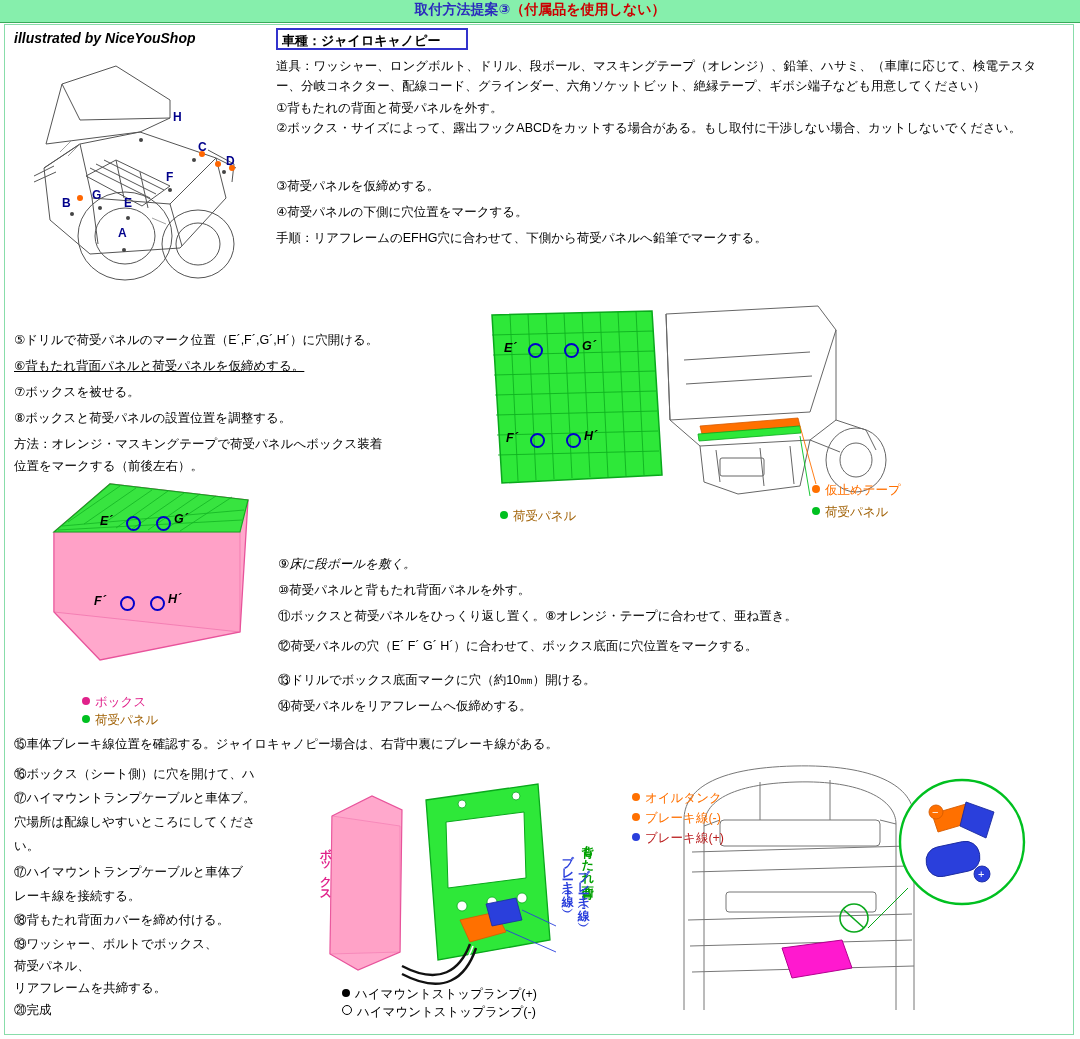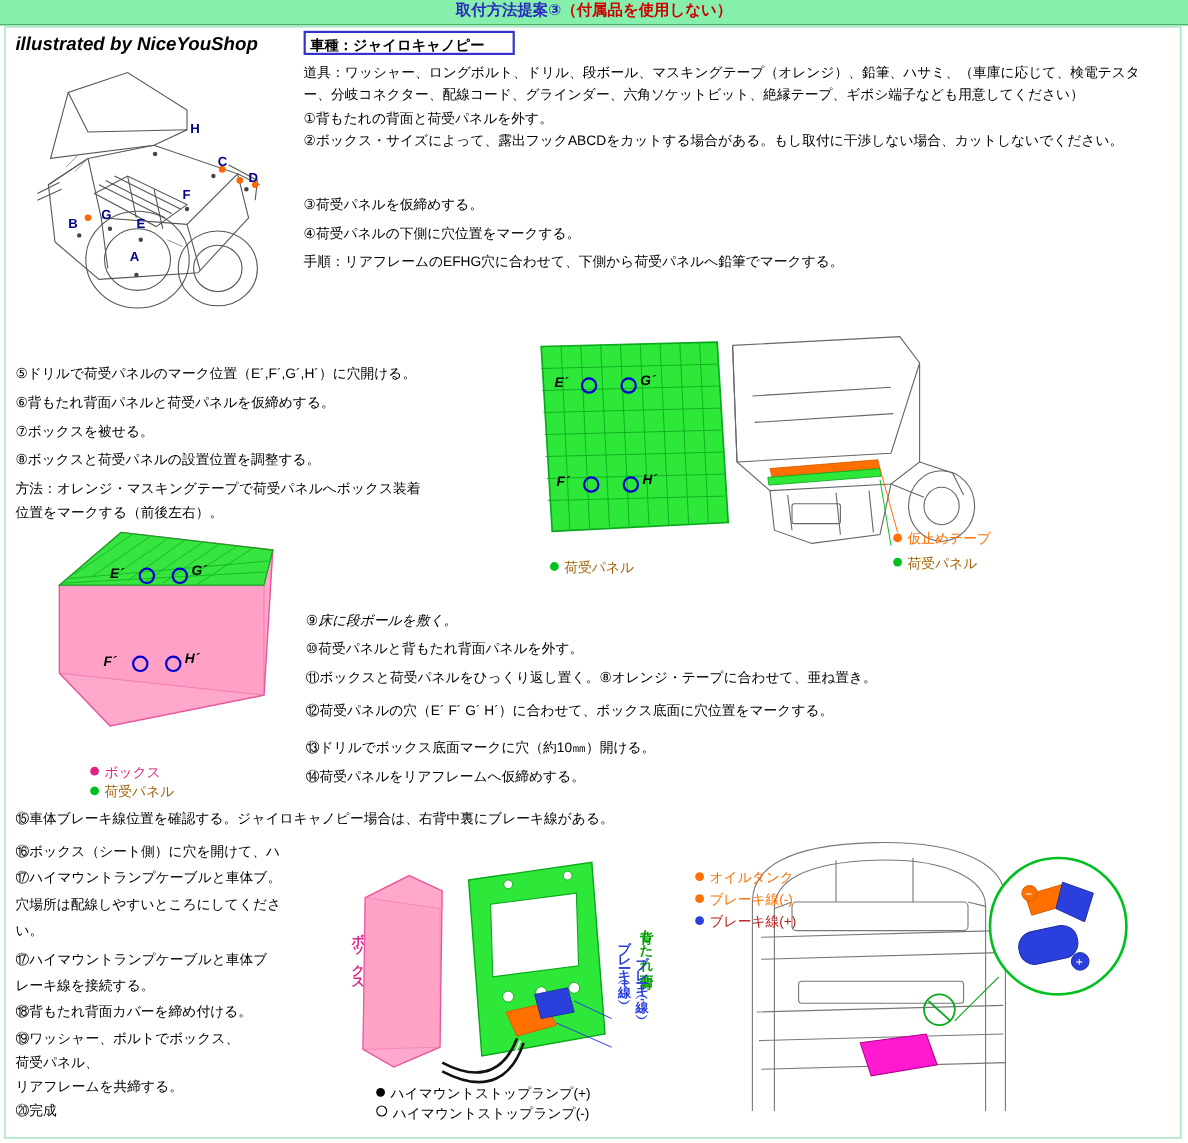--- a/index.html
+++ b/index.html
@@ -10,21 +10,21 @@
   .hdr{position:absolute;left:0;top:0;width:1080px;height:22px;background:#86efac;
        border-bottom:1px solid #3aa95a;}
   .hdr-txt{position:absolute;left:0;top:1px;width:1080px;text-align:center;
            font-size:14px;font-weight:bold;color:#2b2bbd;letter-spacing:0px;}
   .hdr-txt .red{color:#cc0000;}
 
   
   .frame{position:absolute;left:4px;top:24px;width:1070px;height:1011px;
          border:1px solid #88ddaa;box-sizing:border-box;}
 
-  .illus-by{position:absolute;left:14px;top:30px;font-size:17px;font-style:italic;
+  .illus-by{position:absolute;left:14px;top:30px;font-size:14px;font-style:italic;
             font-weight:bold;color:#000;}
 
   
   .model-box{position:absolute;left:276px;top:28px;width:192px;height:22px;
              border:2px solid #3333cc;box-sizing:border-box;}
   .model-box span{display:block;font-size:13px;color:#000;padding:2px 4px;font-weight:bold;}
 
   .blk{position:absolute;font-size:12.5px;line-height:1.6;color:#000;}
 
   
@@ -128,21 +128,21 @@
     <span class="lbl" style="left:178px;top:92px;">C</span>
     <span class="lbl" style="left:206px;top:106px;">D</span>
     <span class="lbl" style="left:146px;top:122px;">F</span>
     <span class="lbl" style="left:72px;top:140px;">G</span>
     <span class="lbl" style="left:104px;top:148px;">E</span>
     <span class="lbl" style="left:98px;top:178px;">A</span>
     <span class="lbl" style="left:42px;top:148px;">B</span>
   </div>
 
   <div class="blk" style="left:14px;top:330px;width:450px;">⑤ドリルで荷受パネルのマーク位置（E´,F´,G´,H´）に穴開ける。</div>
-  <div class="blk" style="left:14px;top:356px;width:450px;">⑥背もたれ背面パネルと荷受パネルを仮締めする。</div>
+  <div class="blk" style="left:14px;top:356px;width:450px;text-decoration:underline;">⑥背もたれ背面パネルと荷受パネルを仮締めする。</div>
   <div class="blk" style="left:14px;top:382px;width:450px;">⑦ボックスを被せる。</div>
   <div class="blk" style="left:14px;top:408px;width:450px;">⑧ボックスと荷受パネルの設置位置を調整する。</div>
   <div class="blk" style="left:14px;top:434px;width:450px;">方法：オレンジ・マスキングテープで荷受パネルへボックス装着</div>
   <div class="blk" style="left:14px;top:456px;width:450px;">位置をマークする（前後左右）。</div>
 
   <div class="gpanel" style="left:486px;top:305px;width:180px;height:185px;">
     <svg width="180" height="185" viewBox="0 0 180 185">
       <polygon points="6,10 166,6 176,170 16,178" fill="#2ee839" stroke="#0aa81c" stroke-width="1.5"></polygon>
       <g stroke="#0aa81c" stroke-width="0.9" opacity="0.85">
         <line x1="24" y1="9" x2="32" y2="176"></line>

